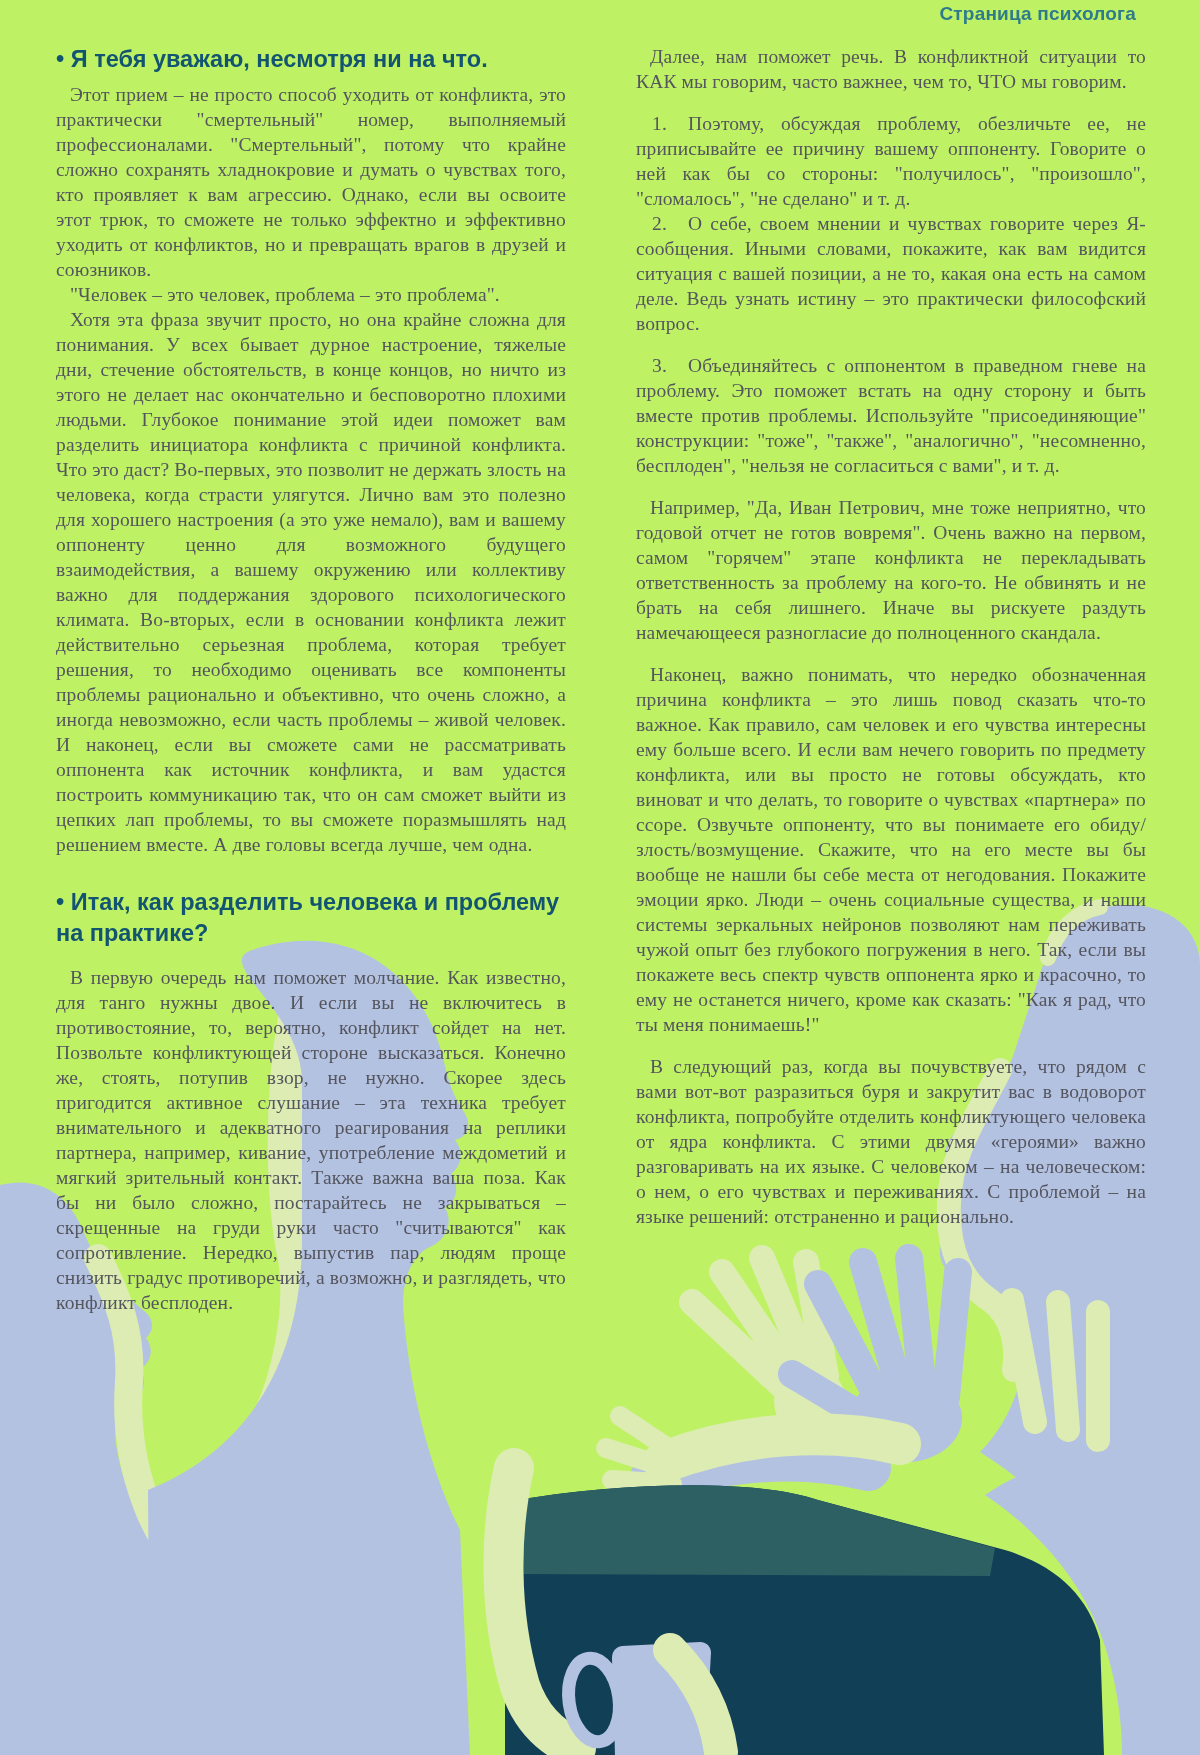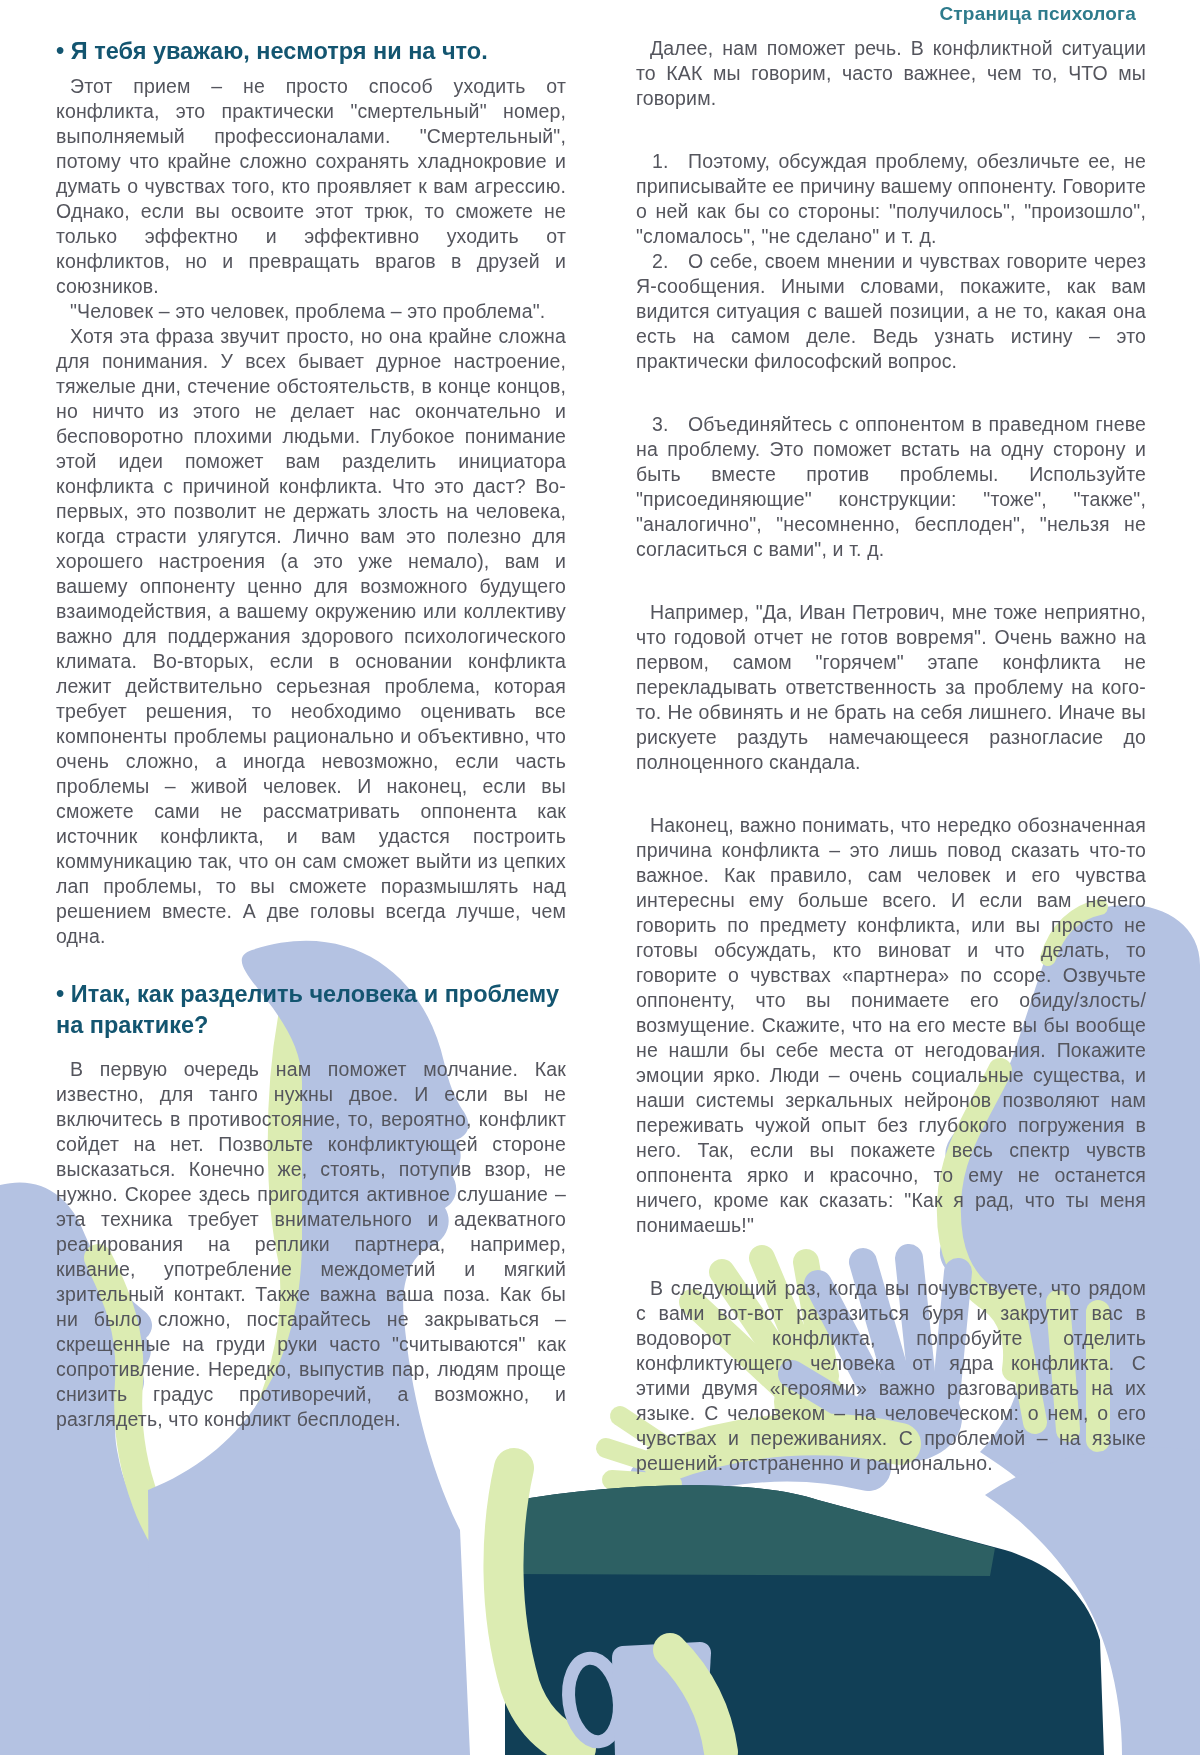--- a/index.html
+++ b/index.html
@@ -1,51 +1,52 @@
 <!DOCTYPE html>
 <html lang="ru"><head>
 <meta charset="utf-8">
 <style>
   html,body { margin:0; padding:0; background:#e8e8e8; }
   .page {
     position:relative;
     width:1200px; height:1755px;
     margin:0 auto;
-    background:#ffffff;
+    background:#bef264;
     overflow:hidden;
     font-family:"Liberation Sans","DejaVu Sans",sans-serif;
   }
   .illu { position:absolute; left:0; top:760px; }
   .pageheader {
     position:absolute; top:3px; right:64px;
     z-index:3;
     color:#2e7b8c; font-size:19px; font-weight:bold; letter-spacing:0.2px;
   }
   .columns {
-    position:absolute; top:36px; left:56px;
+    position:absolute; top:44px; left:56px;
     z-index:2;
     width:1090px;
     display:flex; gap:70px;
   }
   .col { width:510px; }
   .h {
     margin:0 0 7px 0;
     color:#135570;
     font-size:23.5px; line-height:31px; font-weight:bold;
   }
   .h2sp { margin-top:30px; margin-bottom:16px; }
   .b {
     margin:0;
     color:#54555d;
     font-size:19.5px; line-height:25px; letter-spacing:0.15px;
     text-align:justify;
     text-indent:14px;
+    font-family:Liberation Serif, serif;
   }
   .bold { font-weight:bold; }
-  .sp { margin-top:38px; }
+  .sp { margin-top:17px; }
   .ni { text-indent:8px; }
   .num { display:inline-block; width:44px; }
 </style>
 </head>
 <body>
 
 <div class="page">
 
   <svg class="illu" width="1200" height="995" viewBox="0 760 1200 995" xmlns="http://www.w3.org/2000/svg">
 

